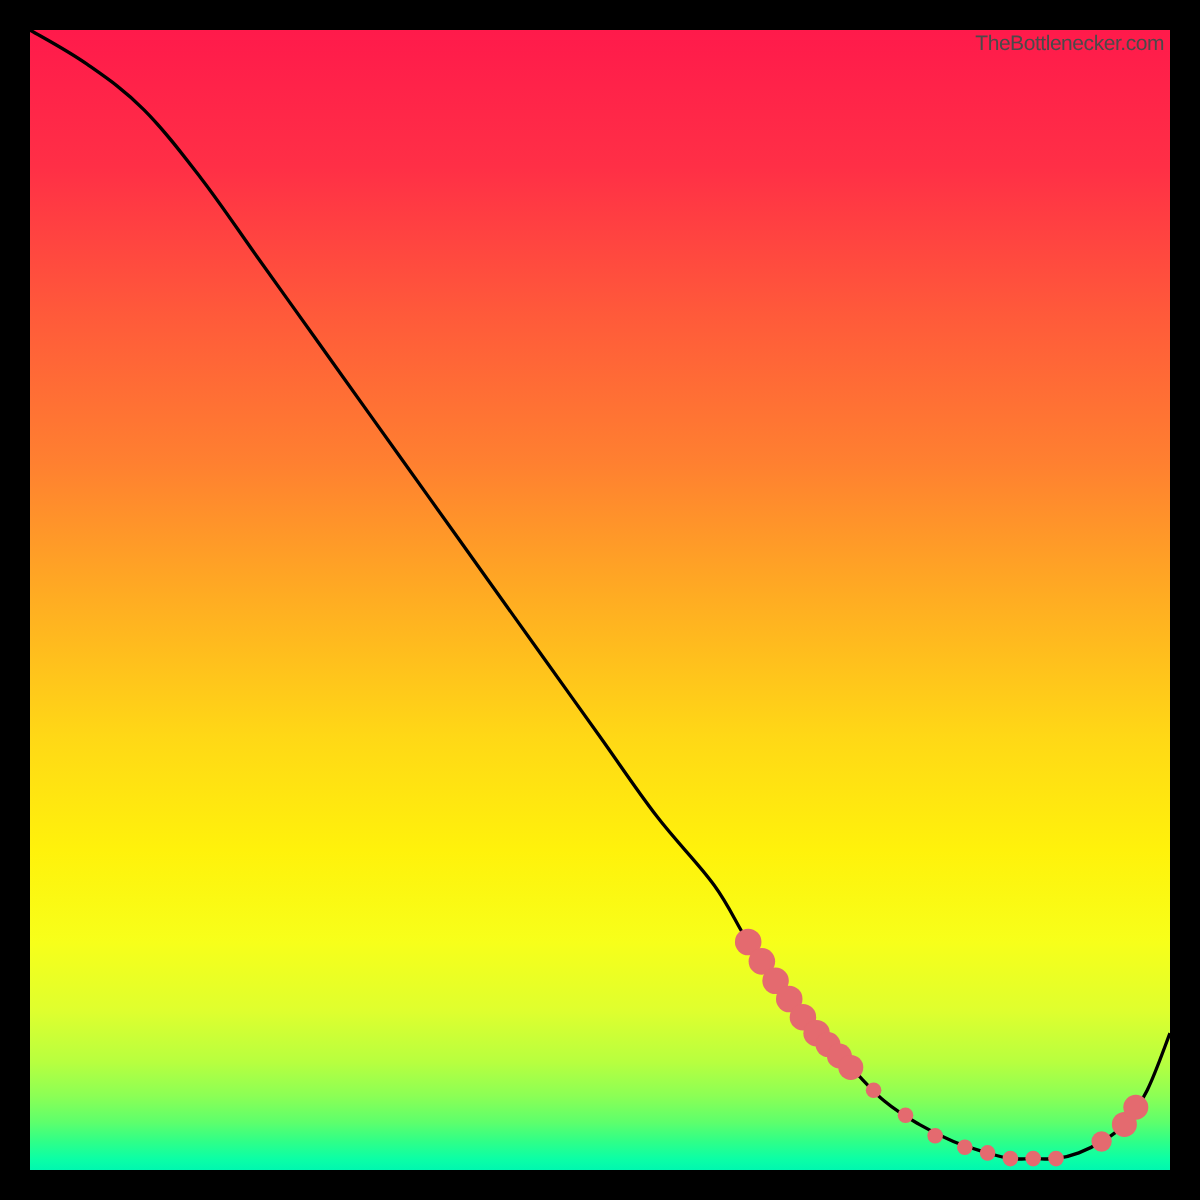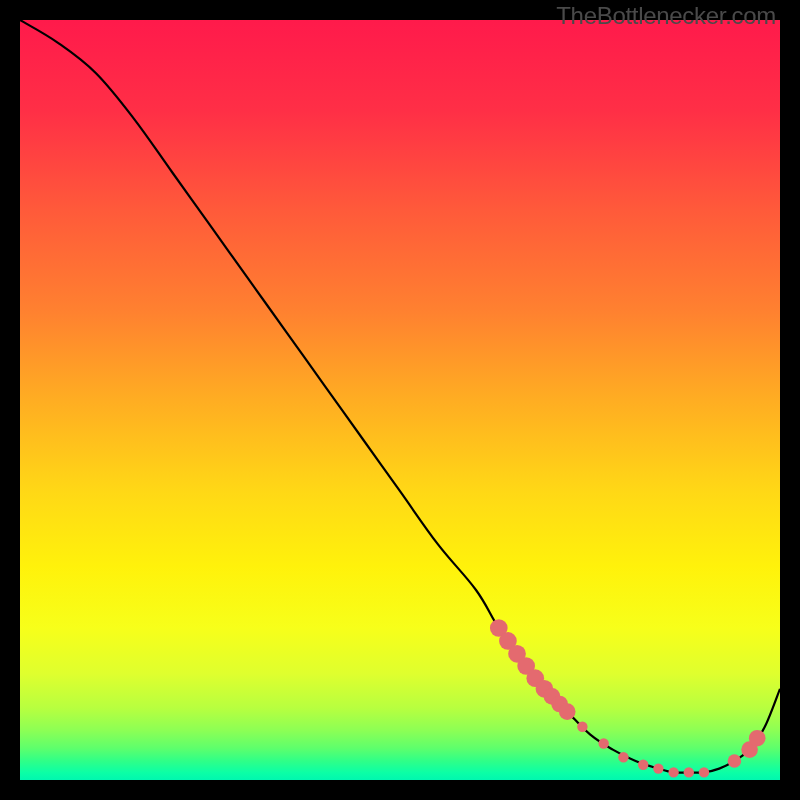--- a/index.html
+++ b/index.html
@@ -21,24 +21,24 @@
   }
   .gradient {
     position: absolute;
     left: 0;
     top: 0;
     width: 760px;
     height: 760px;
   }
   .attribution {
     position: absolute;
-    top: 2px;
+    top: 20px;
     right: 24px;
     color: #4a4a4a;
-    font-size: 24px;
+    font-size: 14px;
     font-weight: 400;
     letter-spacing: -0.3px;
   }
   svg.curve-layer {
     position: absolute;
     left: 0;
     top: 0;
     width: 760px;
     height: 760px;
   }

